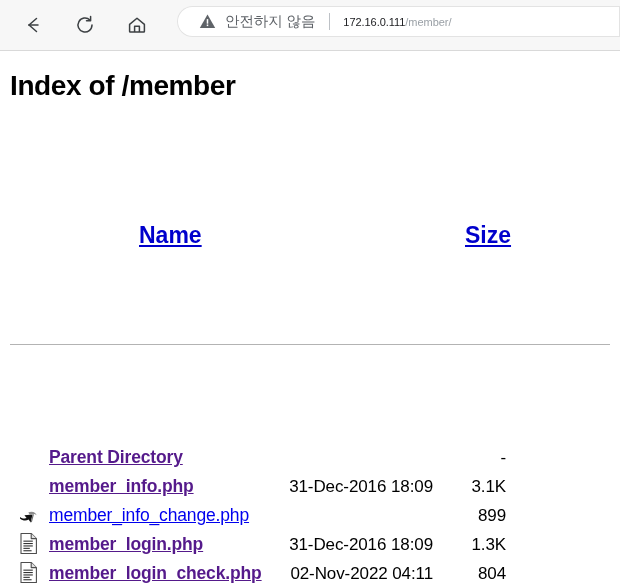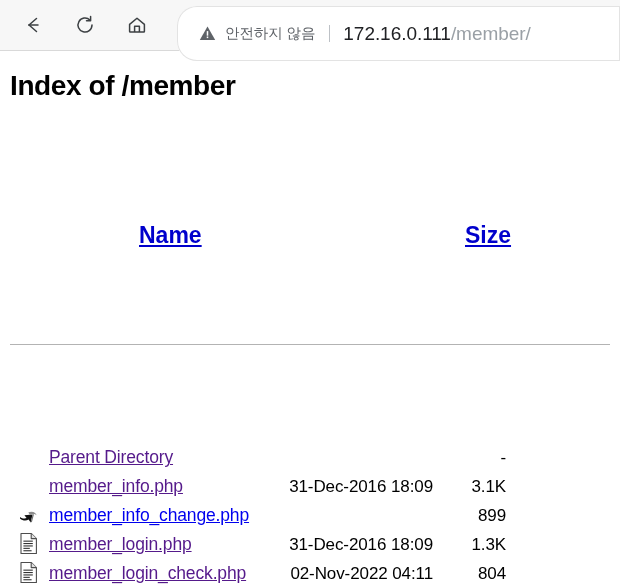--- a/index.html
+++ b/index.html
@@ -37,21 +37,21 @@
   .nav-btn svg { display: block; }
   .nav-btn-back { margin-left: 14px; }
   .nav-btn-reload { margin-left: 14px; }
   .nav-btn-home { margin-left: 14px; }
 
   .omnibox {
     position: absolute;
     left: 177px;
     top: 6px;
     right: 0px;
-    height: 55px;
+    height: 31px;
     background: #ffffff;
     border-radius: 20px 0 0 20px;
     display: flex;
     align-items: center;
     box-shadow: 0 0 0 1px #e3e3e3 inset;
   }
   .security-chip {
     display: flex;
     align-items: center;
     margin-left: 22px;
@@ -71,21 +71,21 @@
     letter-spacing: -0.1px;
   }
   .omni-divider {
     width: 1px;
     height: 17px;
     background: #bdc1c6;
     margin: 0 13px 0 14px;
     flex: 0 0 auto;
   }
   .url-text {
-    font-size: 19px;
+    font-size: 11px;
     color: #202124;
     white-space: nowrap;
     letter-spacing: -0.05px;
   }
   .url-path { color: #9aa0a6; }
 
   
   .page {
     padding: 0 8px;
     box-sizing: border-box;
@@ -148,21 +148,21 @@
 
   .name-cell {
     position: absolute;
     left: 41px;
     top: 2px;
     font-size: 17.5px;
     text-decoration: underline;
     white-space: nowrap;
     letter-spacing: -0.15px;
   }
-  .name-cell.visited { color: #551a8b; }
+  .name-cell.visited { color: #551a8b; font-weight: bold; }
   .name-cell.unvisited { color: #0000ee; }
 
   .meta-cell {
     position: absolute;
     top: 2px;
     font-size: 17px;
     color: #000000;
     white-space: pre;
     font-family: "Liberation Sans", sans-serif;
     letter-spacing: -0.1px;

